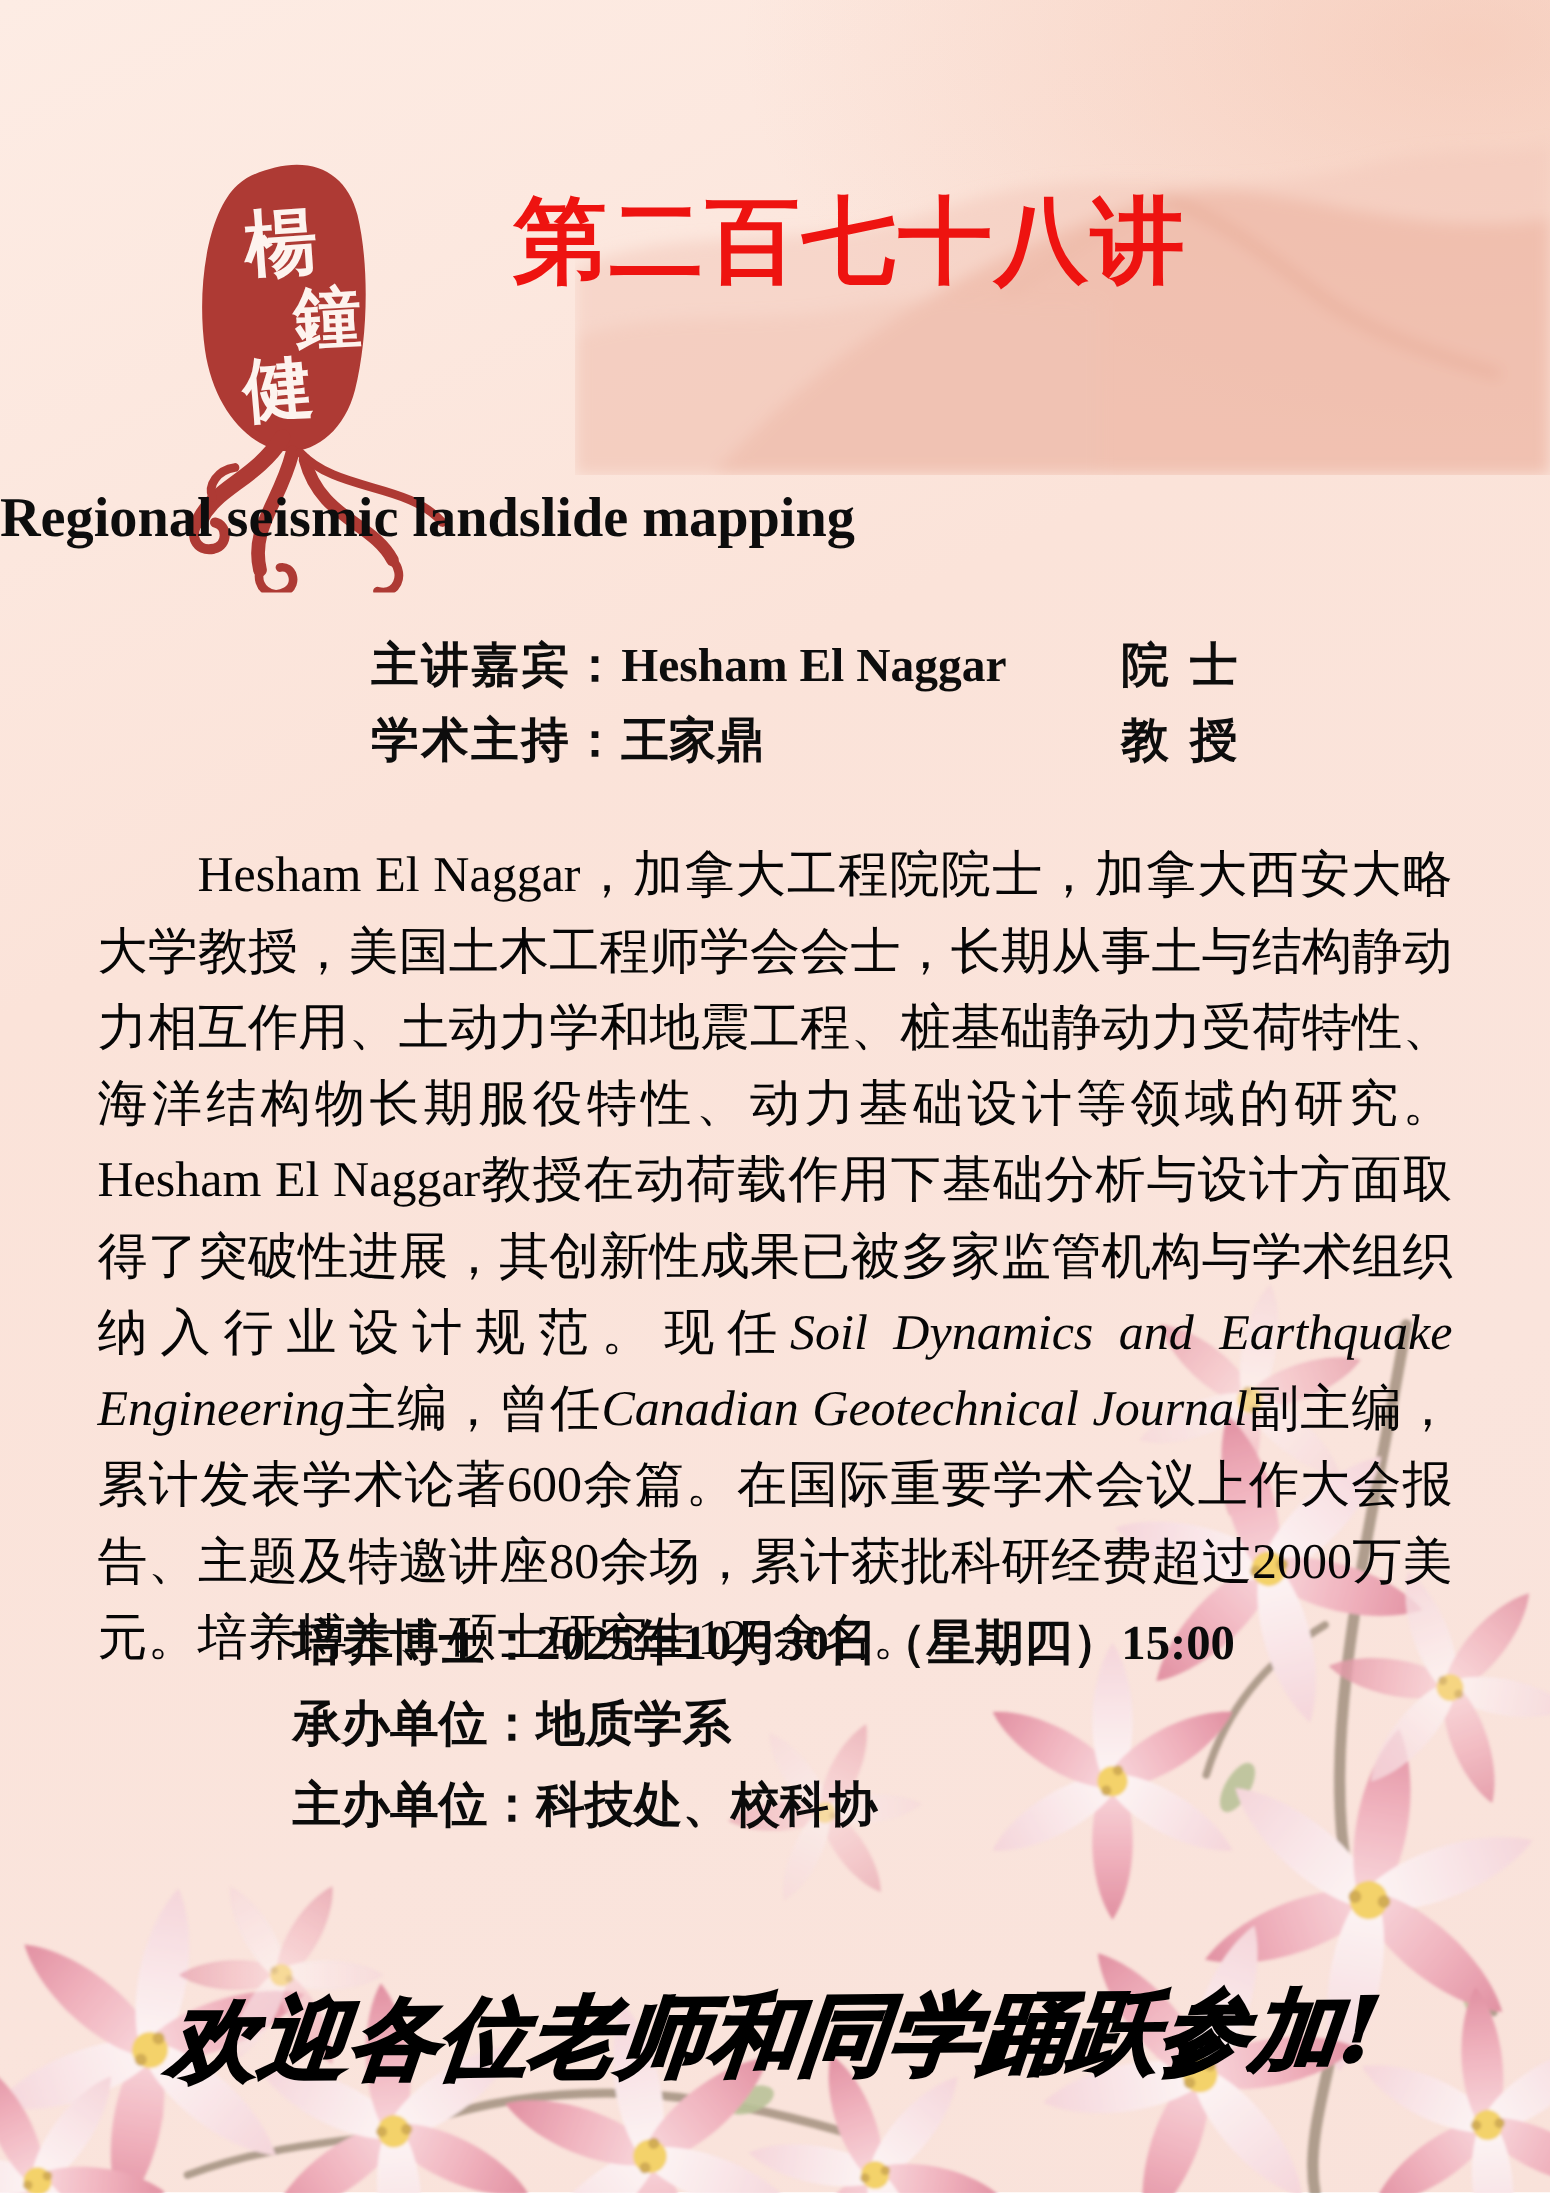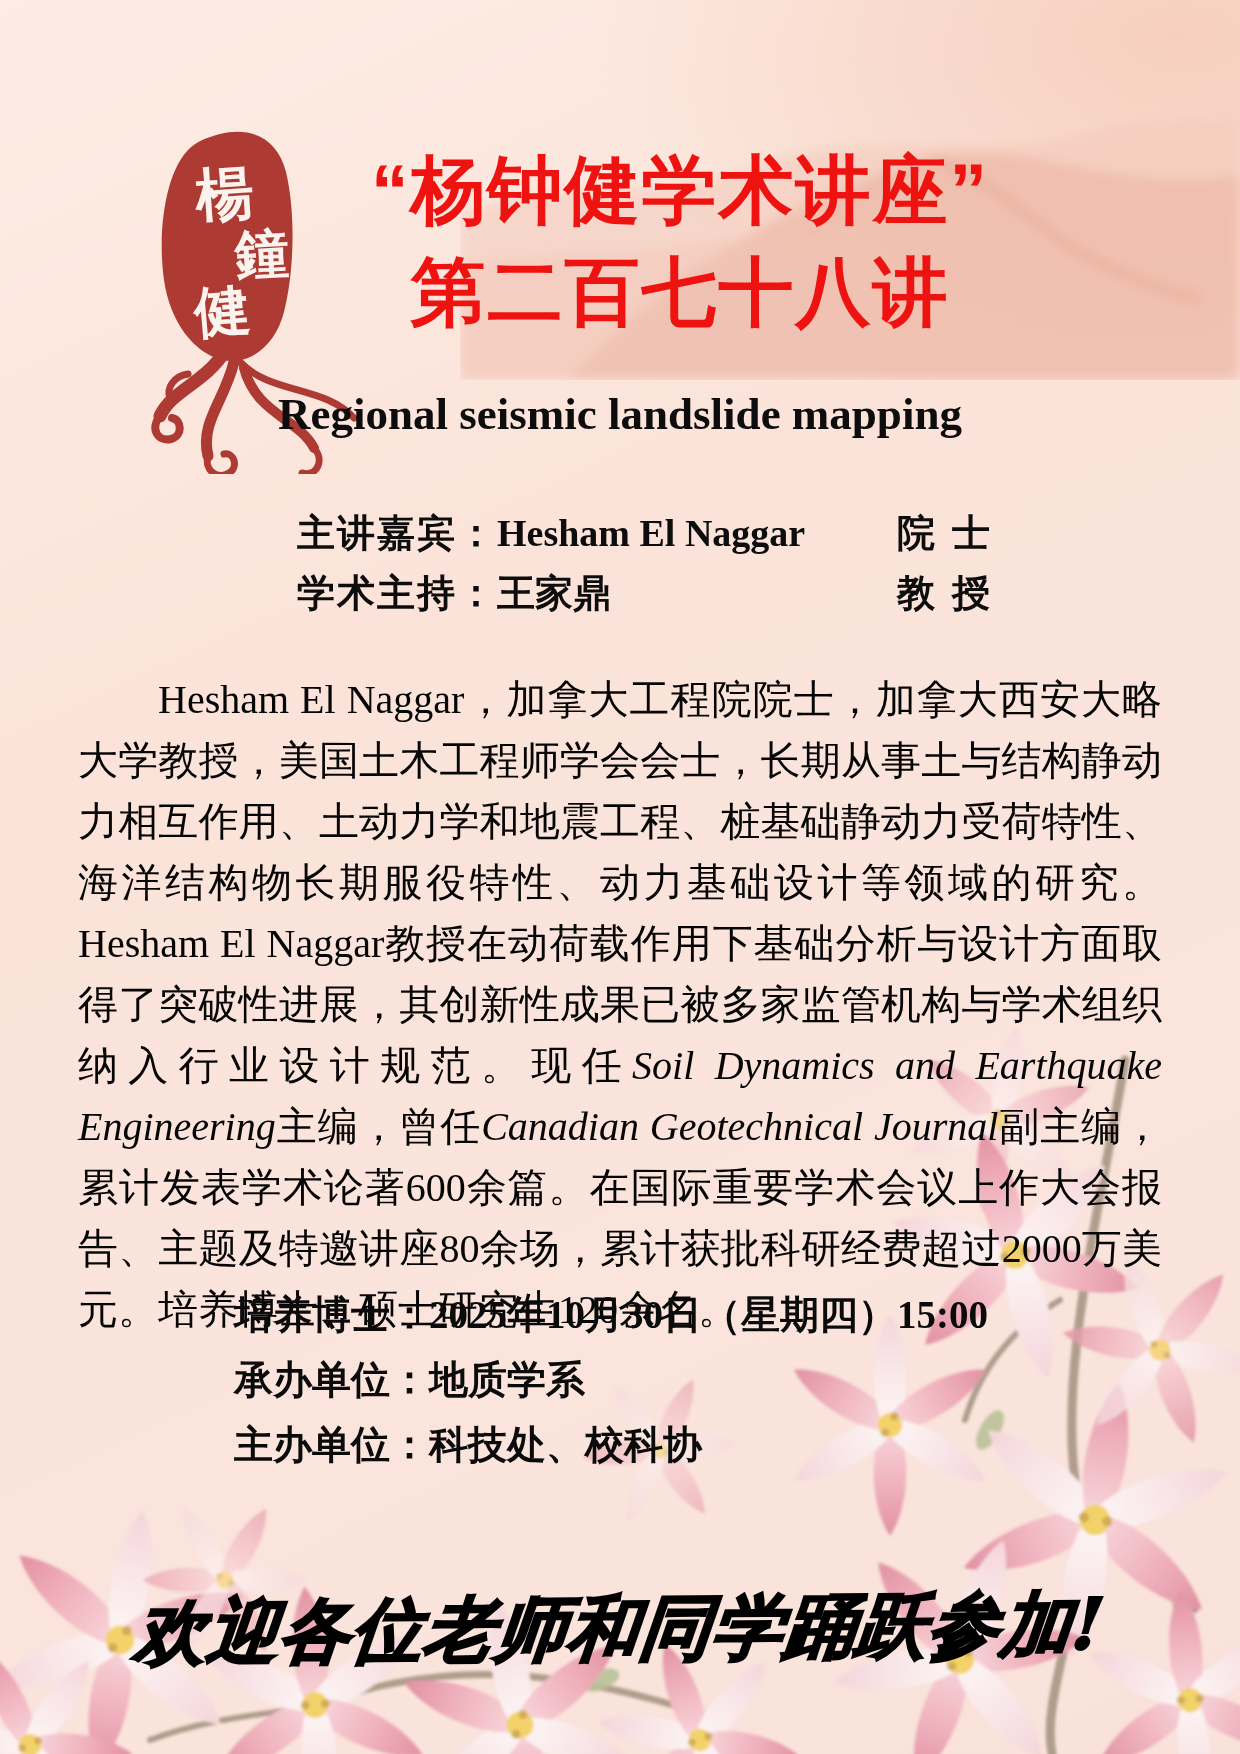--- a/index.html
+++ b/index.html
@@ -18,21 +18,21 @@
   #seal{left:128px;top:122px;}
 
   
   .content{position:absolute;inset:0;z-index:5;}
   .title-block{position:absolute;left:300px;top:140px;width:760px;text-align:center;
                color:#ee1310;font-weight:bold;
                font-family:"Liberation Sans", sans-serif;}
   .title-line{font-size:75px;line-height:100px;letter-spacing:2px;}
   .title-line2{margin-top:2px;}
 
-  .en-title{position:absolute;left:0;top:388px;width:1240px;text-align:center;
+  .en-title{position:absolute;left:0;top:388px;width:1240px;
             font-size:45px;font-weight:bold;color:#0d0d0d;
             font-family:"Liberation Serif", serif;}
 
   .speakers{position:absolute;left:297px;top:503px;font-size:38px;font-weight:bold;
             color:#0d0d0d;line-height:60px;}
   .speaker-row{white-space:nowrap;}
   .speaker-label{letter-spacing:2px;}
   .speaker-name{display:inline-block;width:400px;font-family:"Liberation Serif", serif;}
   .speaker-title{letter-spacing:0.45em;}
 
@@ -154,21 +154,20 @@
         </g>
       </g>
       <g fill="#fdf3ee" font-family="'Liberation Serif', serif" font-weight="bold" text-anchor="middle">
         <text x="98" y="92" font-size="58" transform="rotate(-4 98 92)">楊</text>
         <text x="135" y="150" font-size="54" transform="rotate(-3 135 150)">鐘</text>
         <text x="96" y="208" font-size="56" transform="rotate(-5 96 208)">健</text>
       </g>
     </svg>
 
     <div class="title-block">
-      <div class="title-line">“杨钟健学术讲座”</div>
       <div class="title-line title-line2">第二百七十八讲</div>
     </div>
 
     <div class="en-title">Regional seismic landslide mapping</div>
 
     <div class="speakers">
       <div class="speaker-row">
         <span class="speaker-label">主讲嘉宾：</span><span class="speaker-name">Hesham El Naggar</span><span class="speaker-title">院士</span>
       </div>
       <div class="speaker-row">

